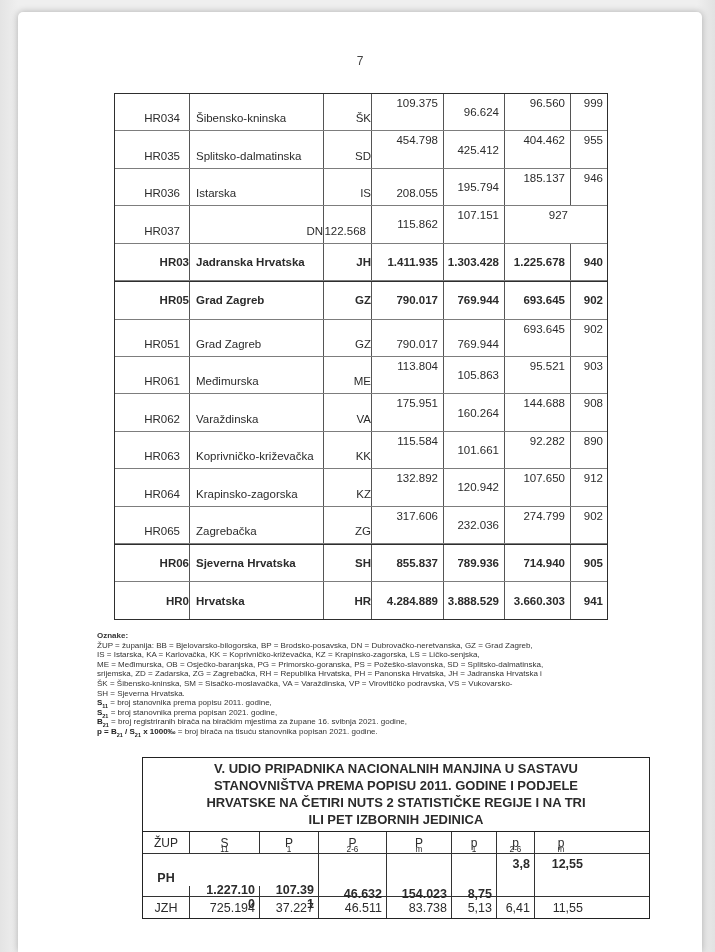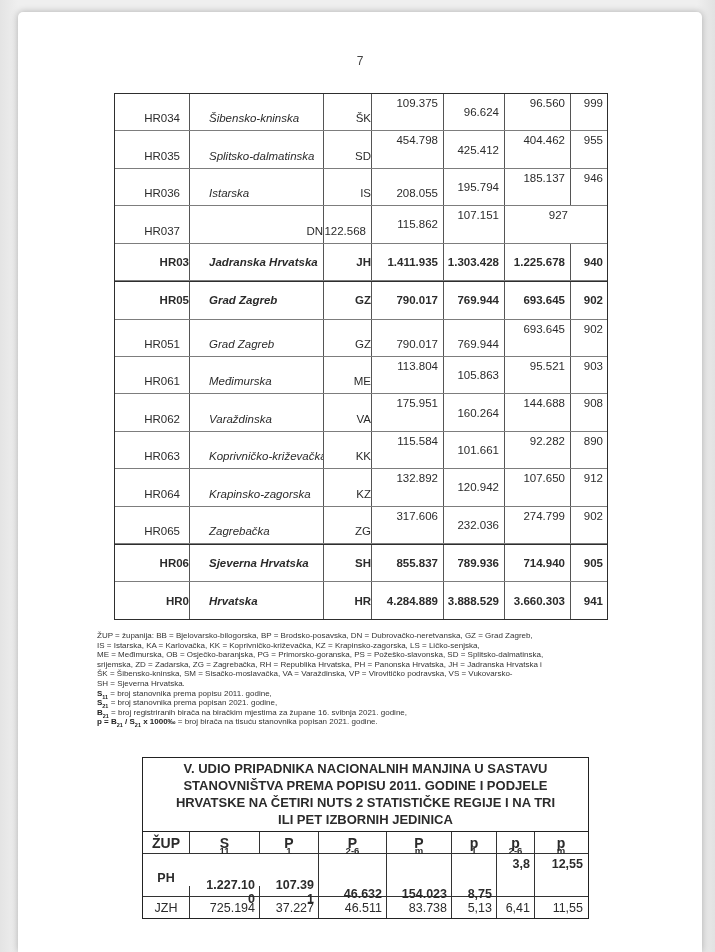--- a/index.html
+++ b/index.html
@@ -28,50 +28,50 @@
   .t1-row:last-child { border-bottom:none; }
   .t1-row.sep { border-top:1.5px solid #2e2e2e; }
   .t1-row.bold { font-weight:bold; }
   .t1-c { display:flex; flex-direction:column; white-space:nowrap;
     border-left:1px solid #555; overflow:hidden; }
   .t1-c:first-child { border-left:none; }
   .t1-c.num { text-align:right; padding-right:5px; }
   .t1-c.pcol { padding-right:2px; }
   .t1-c.code { text-align:right; padding-right:9px; }
   .t1-row.bold .t1-c.code { text-align:right; padding-right:0; }
-  .t1-c.name { padding-left:19px;font-style:italic; }
+  .t1-c.name { padding-left:6px; }
   .t1-c.abbr { text-align:right; }
   .pos-top { justify-content:flex-start; padding-top:3px; }
   .pos-mid { justify-content:center; }
   .pos-bot { justify-content:flex-end; padding-bottom:6px; }
 
   
   .notes { position:absolute; left:79px; top:619px; width:560px;
     font-size:8px; line-height:9.6px; white-space:nowrap; color:#333; }
   .notes b { color:#222; }
   sub { font-size:0.68em; line-height:0; }
 
   
-  .t2wrap { position:absolute; left:124px; top:745px; width:447px;
+  .t2wrap { position:absolute; left:124px; top:745px; width:508px;
     border:1.5px solid #222; font-size:12.5px; }
   .t2title { padding:2px 4px 3px; text-align:center; font-weight:bold;
     font-size:13px; line-height:17px; border-bottom:1px solid #222; }
   .t2-row { display:grid;
     grid-template-columns:46px 70px 59px 68px 65px 45px 38px 53px;
     border-bottom:1px solid #333; }
   .t2-row:last-child { border-bottom:none; }
-  .t2-row.head { font-weight:bold; font-size:14px; }
+  .t2-row.head { font-weight:normal; font-size:12px; }
   .t2-row.bold { font-weight:bold; }
   .t2-c { display:flex; flex-direction:column; white-space:nowrap;
     border-left:1px solid #333; min-height:21px; }
   .t2-c:first-child { border-left:none; }
   .t2-c.ctr { text-align:center; justify-content:center; }
   .t2-c.num { text-align:right; padding-right:4px; }
   .t2-row.tall { height:43px; }
-  .t2-c.lines { justify-content:flex-end; padding-top:1px; padding-bottom:1px;margin-top:32px; }
+  .t2-c.lines { justify-content:center; padding-top:1px; padding-bottom:1px;margin-top:32px; }
 </style>
 </head>
 <body>
 
 <div class="canvas">
   <div class="page">
 
     <div class="pageno">7</div>
 
     <div class="t1">
@@ -196,20 +196,21 @@
           <div class="t1-c name pos-mid">Hrvatska</div>
           <div class="t1-c abbr pos-mid">HR</div>
           <div class="t1-c num pos-mid">4.284.889</div>
           <div class="t1-c num pos-mid">3.888.529</div>
           <div class="t1-c num pos-mid">3.660.303</div>
           <div class="t1-c num pcol pos-mid">941</div>
         </div>
       </div>
 
     <div class="notes">
+      <div class="notes-h" style="font-weight:bold;">Oznake:</div>
       <div>
           <div class="note-line">ŽUP = županija: BB = Bjelovarsko-bilogorska, BP = Brodsko-posavska,  DN = Dubrovačko-neretvanska, GZ = Grad Zagreb,</div>
           <div class="note-line">IS = Istarska, KA = Karlovačka,  KK = Koprivničko-križevačka, KZ = Krapinsko-zagorska, LS = Ličko-senjska,</div>
           <div class="note-line">ME = Međimurska, OB = Osječko-baranjska, PG = Primorsko-goranska,  PS = Požeško-slavonska, SD = Splitsko-dalmatinska,</div>
           <div class="note-line">srijemska,  ZD = Zadarska, ZG = Zagrebačka, RH = Republika Hrvatska, PH = Panonska Hrvatska, JH = Jadranska Hrvatska i</div>
           <div class="note-line">ŠK = Šibensko-kninska, SM = Sisačko-moslavačka, VA = Varaždinska, VP = Virovitičko podravska, VS = Vukovarsko-</div>
           <div class="note-line">SH = Sjeverna Hrvatska.</div>
           <div class="note-line"><b>S<sub>11</sub></b> = broj stanovnika prema popisu 2011. godine,</div>
           <div class="note-line"><b>S<sub>21</sub></b> = broj stanovnika prema popisan 2021. godine,</div>
           <div class="note-line"><b>B<sub>21</sub></b> = broj registriranih birača na biračkim mjestima za župane 16. svibnja 2021. godine,</div>

